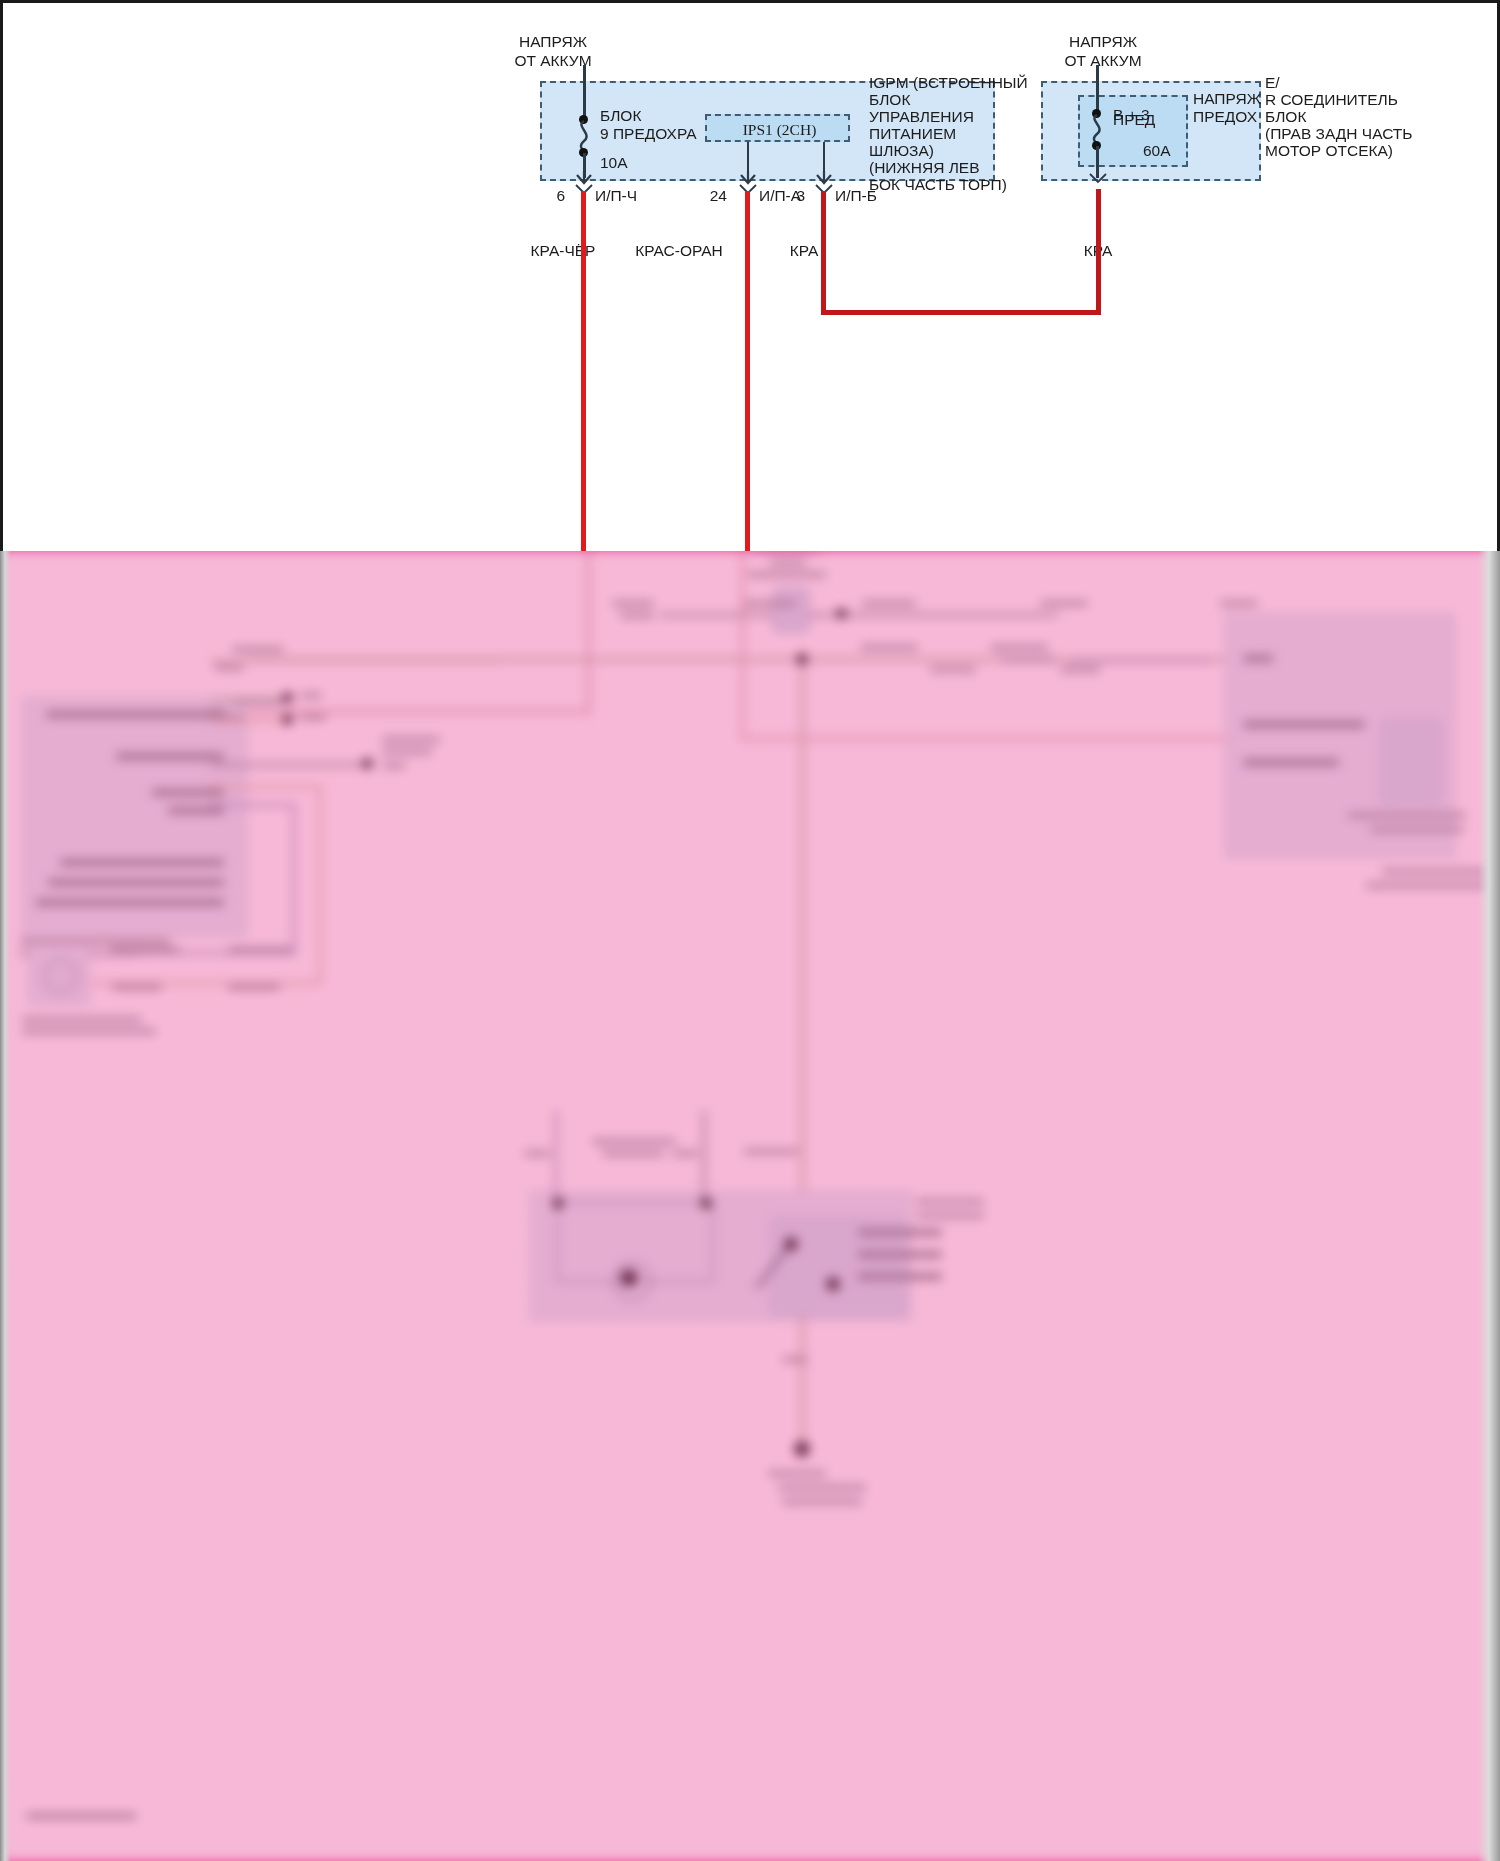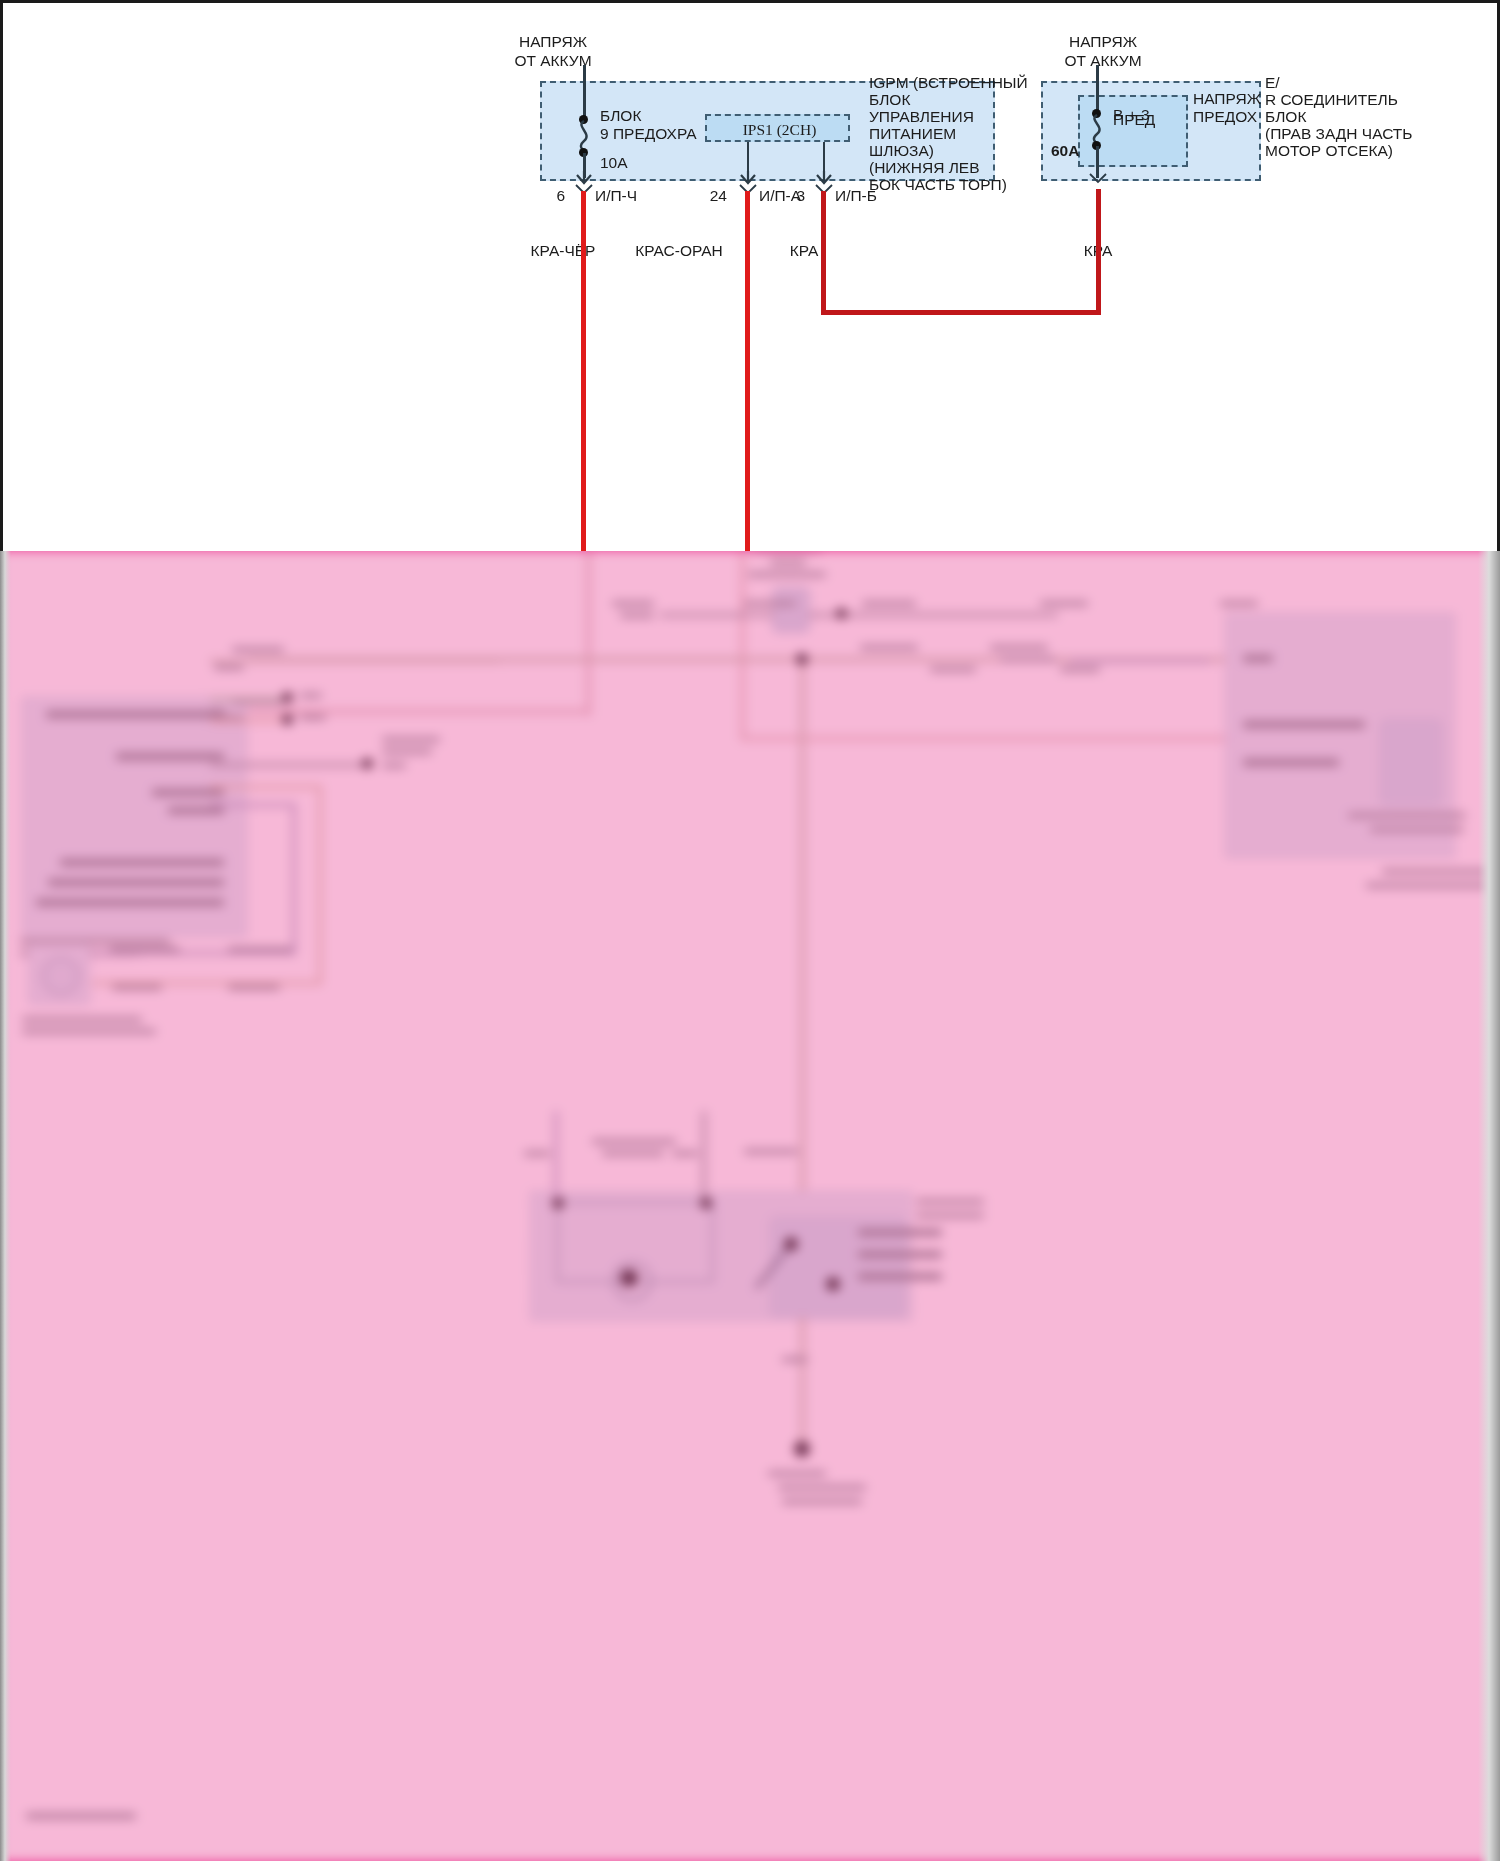--- a/index.html
+++ b/index.html
@@ -275,21 +275,21 @@
     <div class="wire-blk" style="left:1093px; top:62px; width:2.5px; height:48px;"></div>
     <div class="dot" style="left:1089px; top:106px; width:9px; height:9px;"></div>
     <svg class="svg-abs" style="left:1081px; top:112px; width:26px; height:30px;" viewBox="0 0 26 30">
       <path d="M13 0 C4 5, 22 12, 13 19 C6 25, 13 27, 13 30" fill="none" stroke="#2b3b46" stroke-width="2.4"></path>
     </svg>
     <div class="dot" style="left:1089px; top:138px; width:9px; height:9px;"></div>
     <div class="wire-blk" style="left:1093px; top:143px; width:2.5px; height:32px;"></div>
 
     <div class="lbl t15" style="left:1110px; top:103px;">B + 3</div>
     <div class="lbl t15" style="left:1110px; top:108px;">ПРЕД</div>
-    <div class="lbl t15" style="left:1048px; top:139px;font-weight:bold;">60А</div>
+    <div class="lbl t15" style="left:1140px; top:139px;">60А</div>
 
     <div class="lbl t15" style="left:1190px; top:87px;">НАПРЯЖ</div>
     <div class="lbl t15" style="left:1190px; top:105px;">ПРЕДОХ</div>
 
     <div class="lbl t15" style="left:1262px; top:71px;">E/</div>
     <div class="lbl t15" style="left:1262px; top:88px;">R СОЕДИНИТЕЛЬ</div>
     <div class="lbl t15" style="left:1262px; top:105px;">БЛОК</div>
     <div class="lbl t15" style="left:1262px; top:122px;">(ПРАВ ЗАДН ЧАСТЬ</div>
     <div class="lbl t15" style="left:1262px; top:139px;">МОТОР ОТСЕКА)</div>
 

